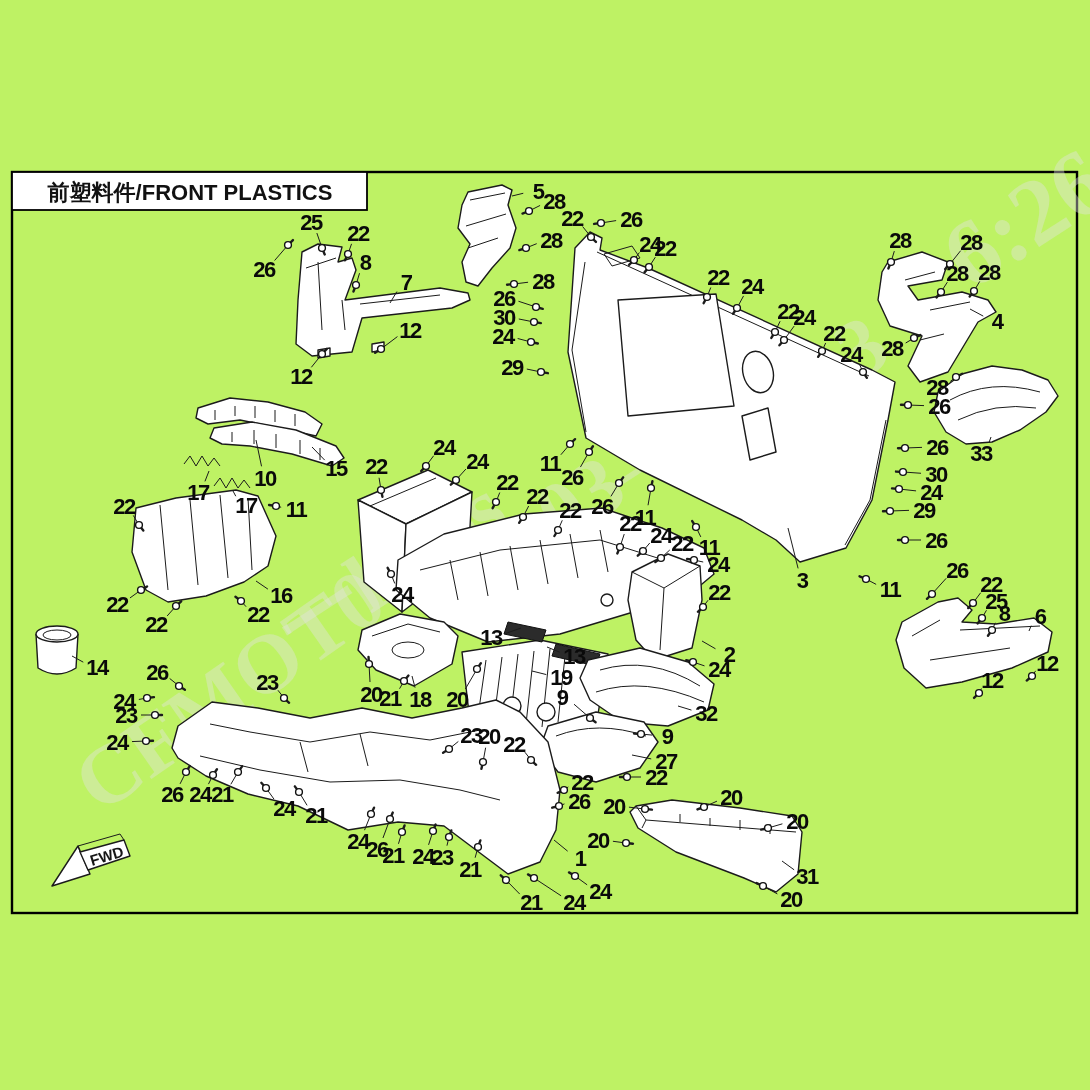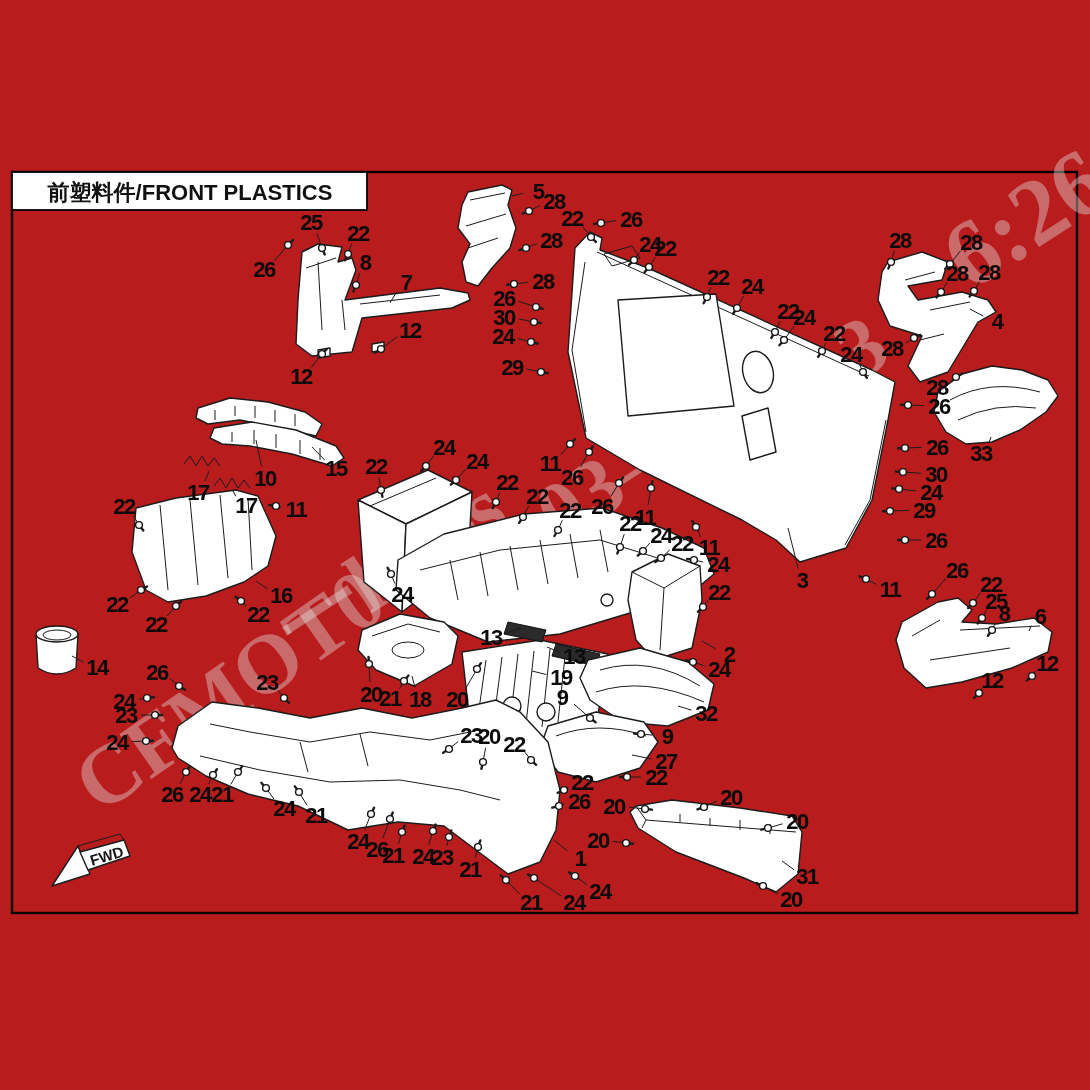--- a/index.html
+++ b/index.html
@@ -1,16 +1,16 @@
 <!DOCTYPE html>
 <html><head>
 <meta charset="utf-8">
 <style>
   html,body{margin:0;padding:0;background:#ffffff;}
-  .page{position:relative;width:1090px;height:1090px;background:#b91c1c;overflow:hidden;
+  .page{position:relative;width:1090px;height:1090px;background:#bef264;overflow:hidden;
         font-family:"Liberation Sans", sans-serif;}
   svg{position:absolute;left:0;top:0;}
   .frame{fill:none;stroke:#000;stroke-width:2.4;}
   .titlebox{fill:#fff;stroke:#000;stroke-width:1.8;}
   .title{font:700 22px "Liberation Sans", sans-serif;fill:#111;letter-spacing:0px;}
   .num{font:700 22px "Liberation Sans", sans-serif;letter-spacing:-1.5px;fill:#0a0a0a;}
   .wm{font-family:"Liberation Serif", serif;font-weight:700;
       fill:rgba(228,228,228,0.40);-webkit-text-stroke:2px #d8d8d8;}
   .leader{stroke:#1c1c1c;stroke-width:1;fill:none;}
   .shaft{stroke:#1c1c1c;stroke-width:2.4;stroke-linecap:round;}

